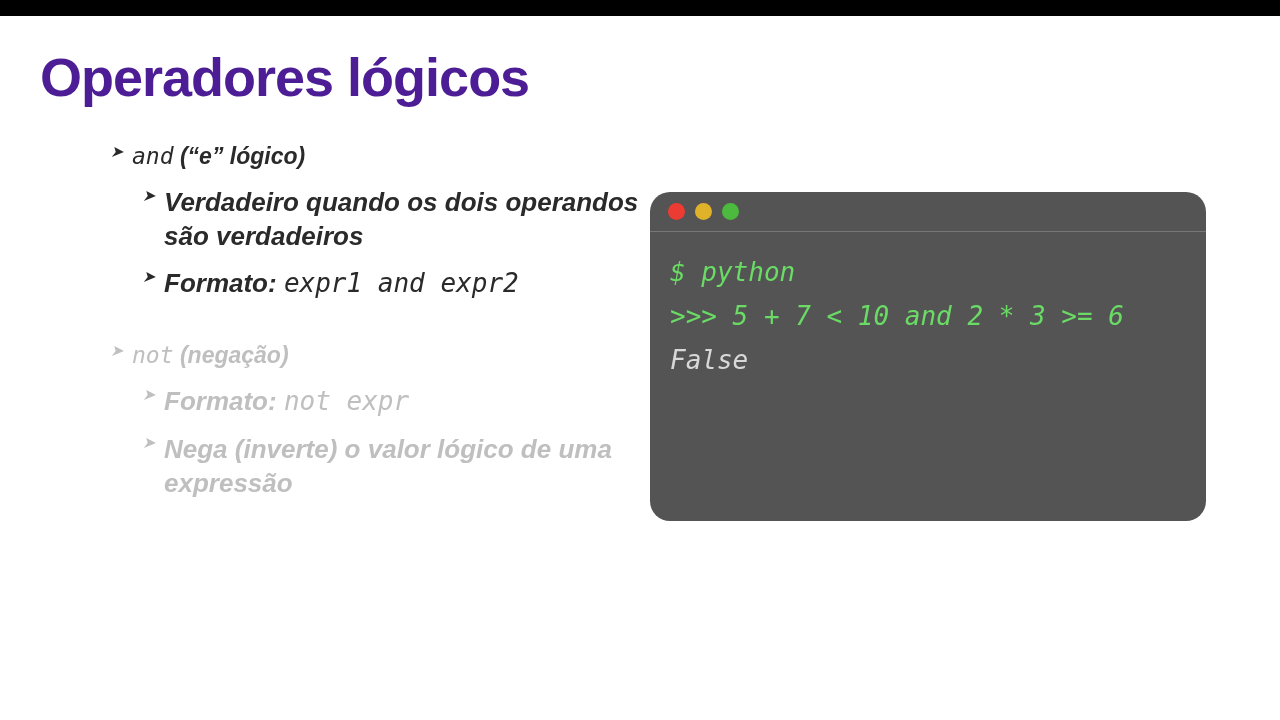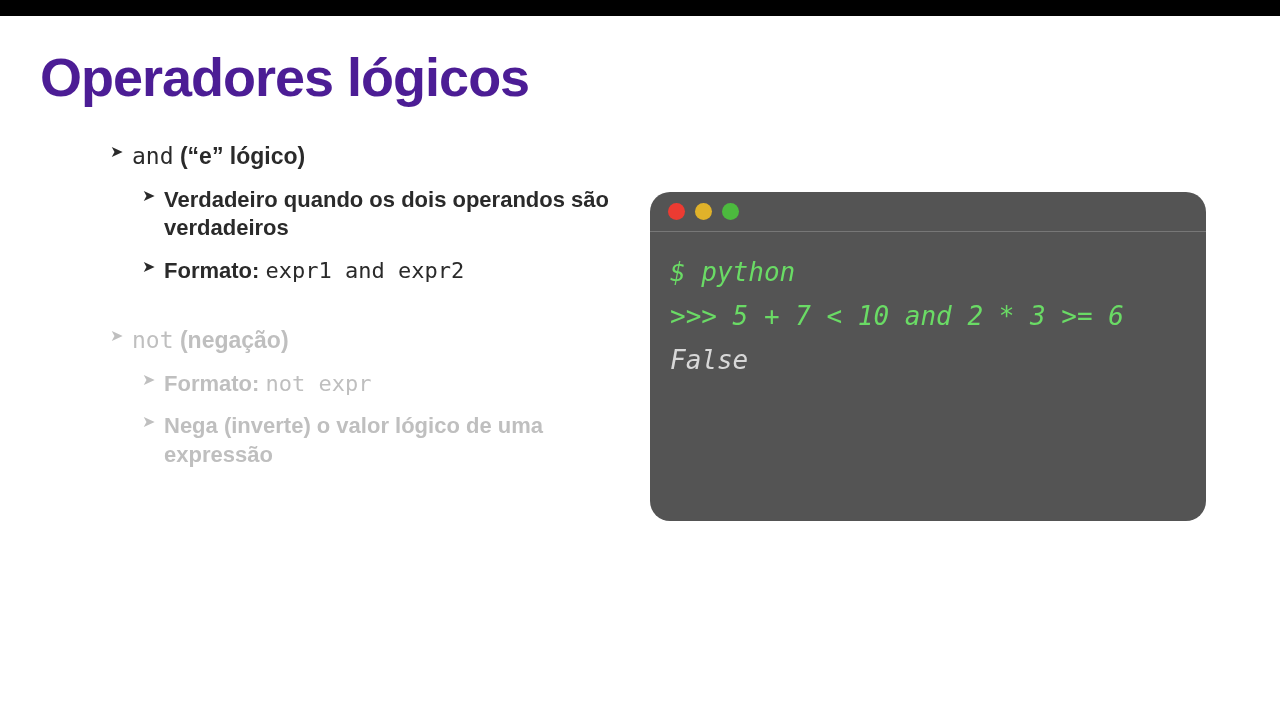--- a/index.html
+++ b/index.html
@@ -1,25 +1,25 @@
 <!DOCTYPE html>
 <html><head>
 <meta charset="utf-8">
 <style>
   * { box-sizing: border-box; margin: 0; padding: 0; }
   html, body { width: 1280px; height: 720px; overflow: hidden; font-family: -apple-system, "Helvetica Neue", Arial, sans-serif; }
   .topbar { width: 1280px; height: 16px; background: #000; }
   .slide { width: 1280px; height: 704px; background: #fff; padding: 30px 40px 0 40px; position: relative; }
   .title { color: #4c1d95; font-size: 54px; font-weight: 800; letter-spacing: -1px; margin-bottom: 34px; }
   .columns { display: flex; }
-  .left { width: 610px; padding-left: 70px; }
+  .left { width: 610px; padding-left: 70px; font-style: italic; }
   .right { width: 560px; padding-top: 50px; }
 
   .li1 { color: #2a2a2a; font-size: 23px; font-weight: 700; margin-bottom: 14px; position: relative; padding-left: 22px; line-height: 1.3; }
-  .li2 { color: #2a2a2a; font-size: 22px; font-weight: 700; margin-bottom: 14px; position: relative; padding-left: 54px; line-height: 1.3; }
+  .li2 { color: #2a2a2a; font-size: 26px; font-weight: 700; margin-bottom: 14px; position: relative; padding-left: 54px; line-height: 1.3; }
   .dim { color: #bfbfbf; }
   .li1::before, .li2::before { content: "➤"; position: absolute; left: 0; top: 0px; font-size: 16px; font-weight: 400; }
   .li2::before { left: 32px; }
   .li1.dim::before, .li2.dim::before { color: #bfbfbf; }
   .mono { font-family: "Menlo","Consolas",monospace; font-weight: 500; }
   .group { margin-bottom: 40px; }
 
   .term {
     background: #545454;
     border-radius: 20px;

